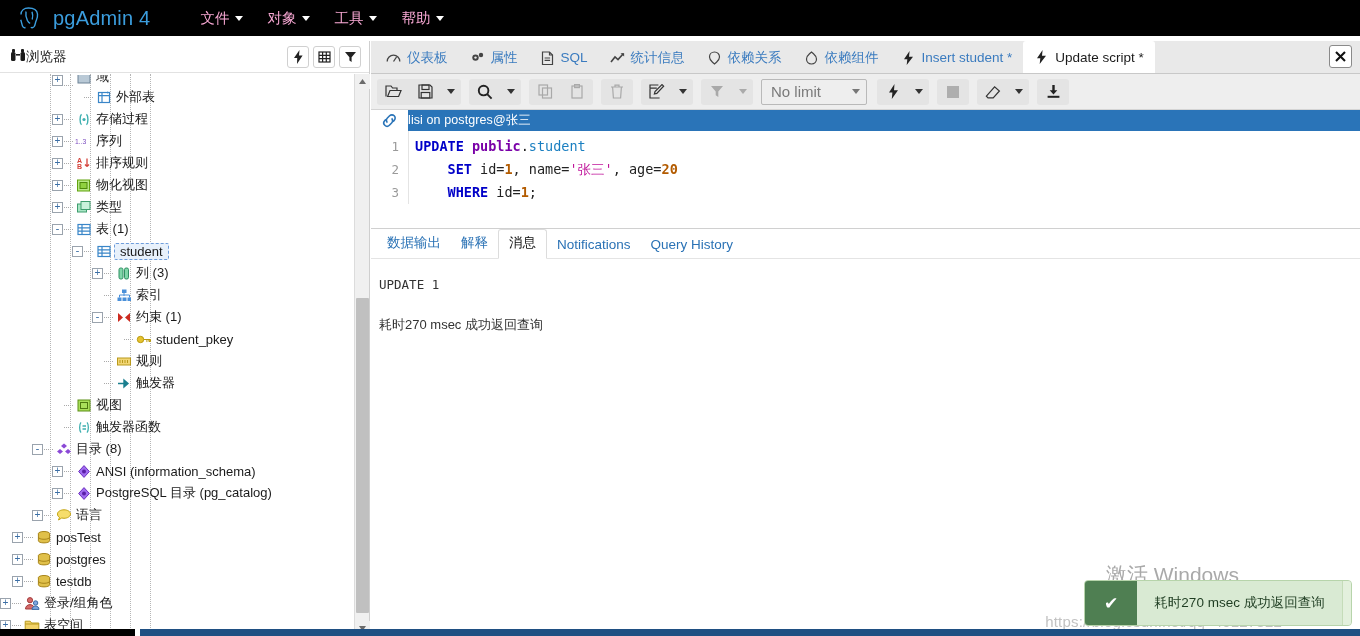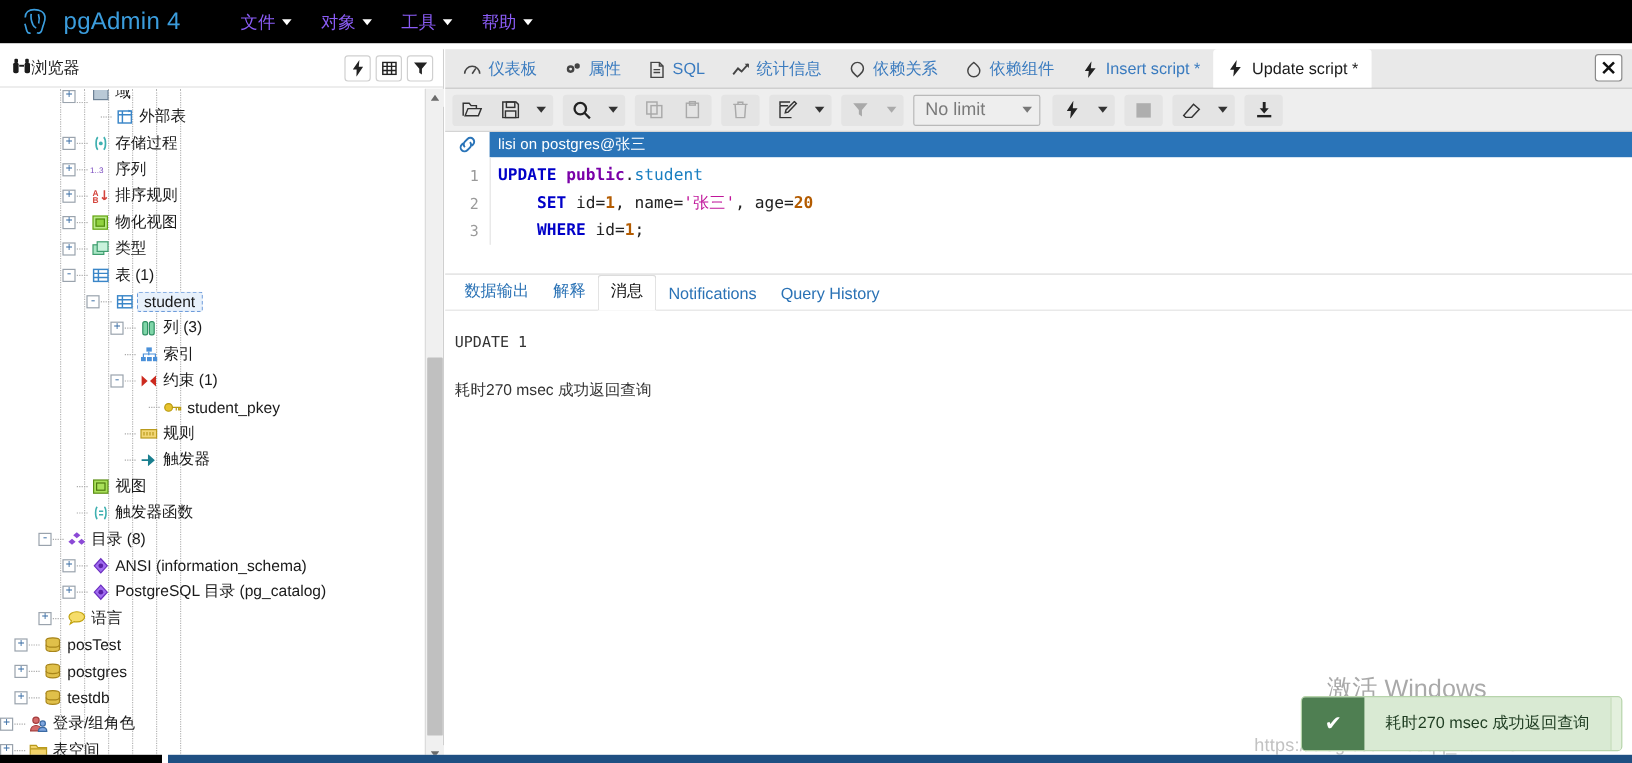--- a/index.html
+++ b/index.html
@@ -14,21 +14,21 @@
   .menubar {
     position:absolute; left:0; top:0; width:1360px; height:36px;
     background:#000; display:flex; align-items:center; color:#fff;
   }
   .brand { display:flex; align-items:center; gap:10px; padding-left:16px; }
   .brand-logo { width:27px; height:27px; }
   .brand-name { font-size:20px; color:#3b9ddd; letter-spacing:.2px; }
   .menu-items { display:flex; align-items:center; margin-left:40px; gap:4px; }
   .menu-item {
     display:flex; align-items:center; gap:6px;
-    font-size:14.5px; color:#8b5cf6; padding:6px 10px; cursor:pointer; white-space:nowrap;
+    font-size:14.5px; color:#f9a8d4; padding:6px 10px; cursor:pointer; white-space:nowrap;
   }
   .caret { width:0;height:0;border-left:4px solid transparent;border-right:4px solid transparent;border-top:5px solid #fff; }
 
   
   .browser {
     position:absolute; left:0; top:41px; width:370px; height:595px;
     background:#fff; border-right:1px solid #cfcfcf;
   }
   .browser-head {
     height:32px; display:flex; align-items:center; justify-content:space-between;
@@ -119,21 +119,21 @@
     font-size:15px;color:#7a7a7a; border-radius:2px; cursor:pointer;
   }
   .limitbox i { width:0;height:0;border-left:4px solid transparent;border-right:4px solid transparent;border-top:5px solid #777; margin-left:8px;}
 
   
   .editor { position:relative; height:119px; background:#fff; border-bottom:1px solid #d0d0d0; }
   .connbar { display:flex; height:21px; align-items:stretch; }
   .conn-icon { width:37px; display:flex;align-items:center;justify-content:center; background:#fff; }
   .conn-label {
     flex:1; background:#2a74b8; color:#fff; font-size:12.5px;
-    display:flex; align-items:center; padding-left:7px; letter-spacing:.1px;
+    display:flex; align-items:center; letter-spacing:.1px;
   }
   .code { display:flex; font-family:"DejaVu Sans Mono","Liberation Mono",monospace; font-size:13.5px; }
   .gutter {
     width:37px; text-align:right; padding-right:9px; color:#9a9a9a; font-size:12.5px;
     padding-top:4px; user-select:none;
   }
   .gutter div{ height:23px; line-height:23px; }
   .codearea { flex:1; padding-top:4px; border-left:1px solid #e4e4e4; padding-left:6px; }
   .codearea div{ height:23px; line-height:23px; white-space:pre; }
   .kw { color:#0000c8; font-weight:bold; }
@@ -703,21 +703,21 @@
             </svg>
           </span>
           <span>依赖组件</span>
         </div>
         <div class="tab">
           <span class="ticonx">
             <svg width="11" height="14" viewBox="0 0 11 14">
               <path d="M6.6 0L1 8.2h3.3L3.7 14 10 5.8H6z" fill="#222"></path>
             </svg>
           </span>
-          <span>Insert script *</span>
+          <span>Insert student *</span>
         </div>
         <div class="tab active">
           <span class="ticonx">
             <svg width="11" height="14" viewBox="0 0 11 14">
               <path d="M6.6 0L1 8.2h3.3L3.7 14 10 5.8H6z" fill="#222"></path>
             </svg>
           </span>
           <span>Update script *</span>
         </div>
         <div class="tab-close">

